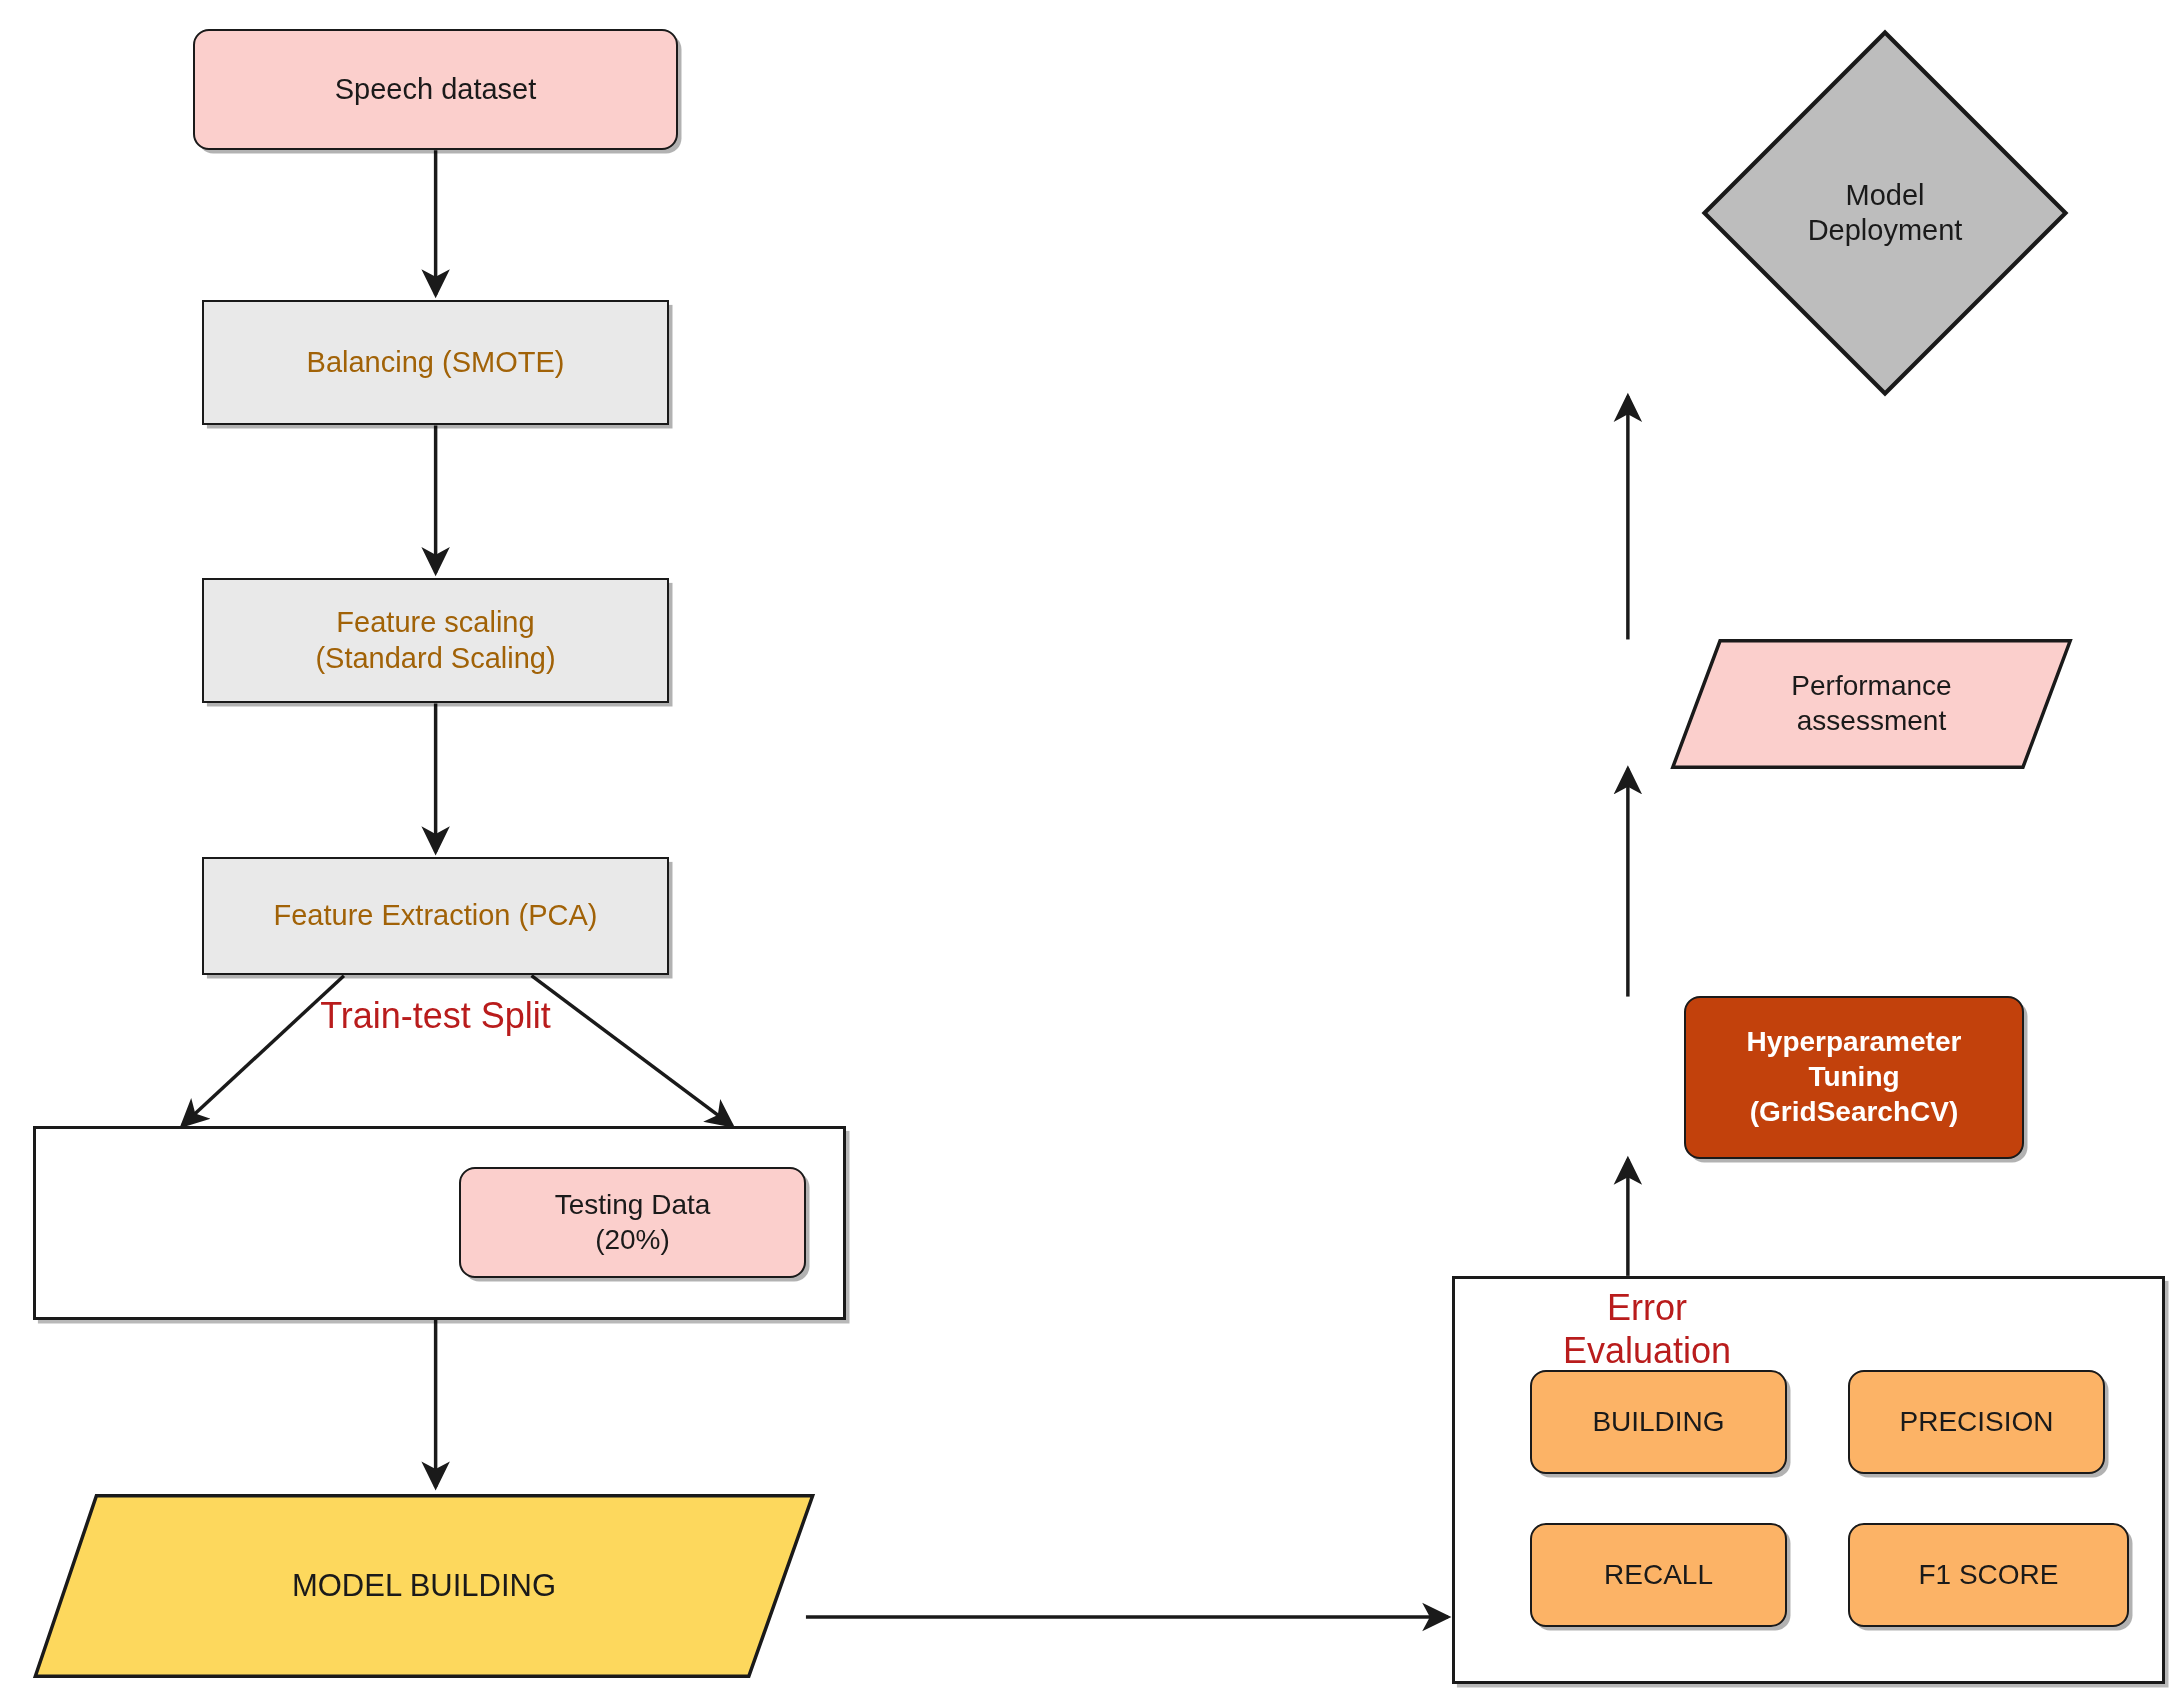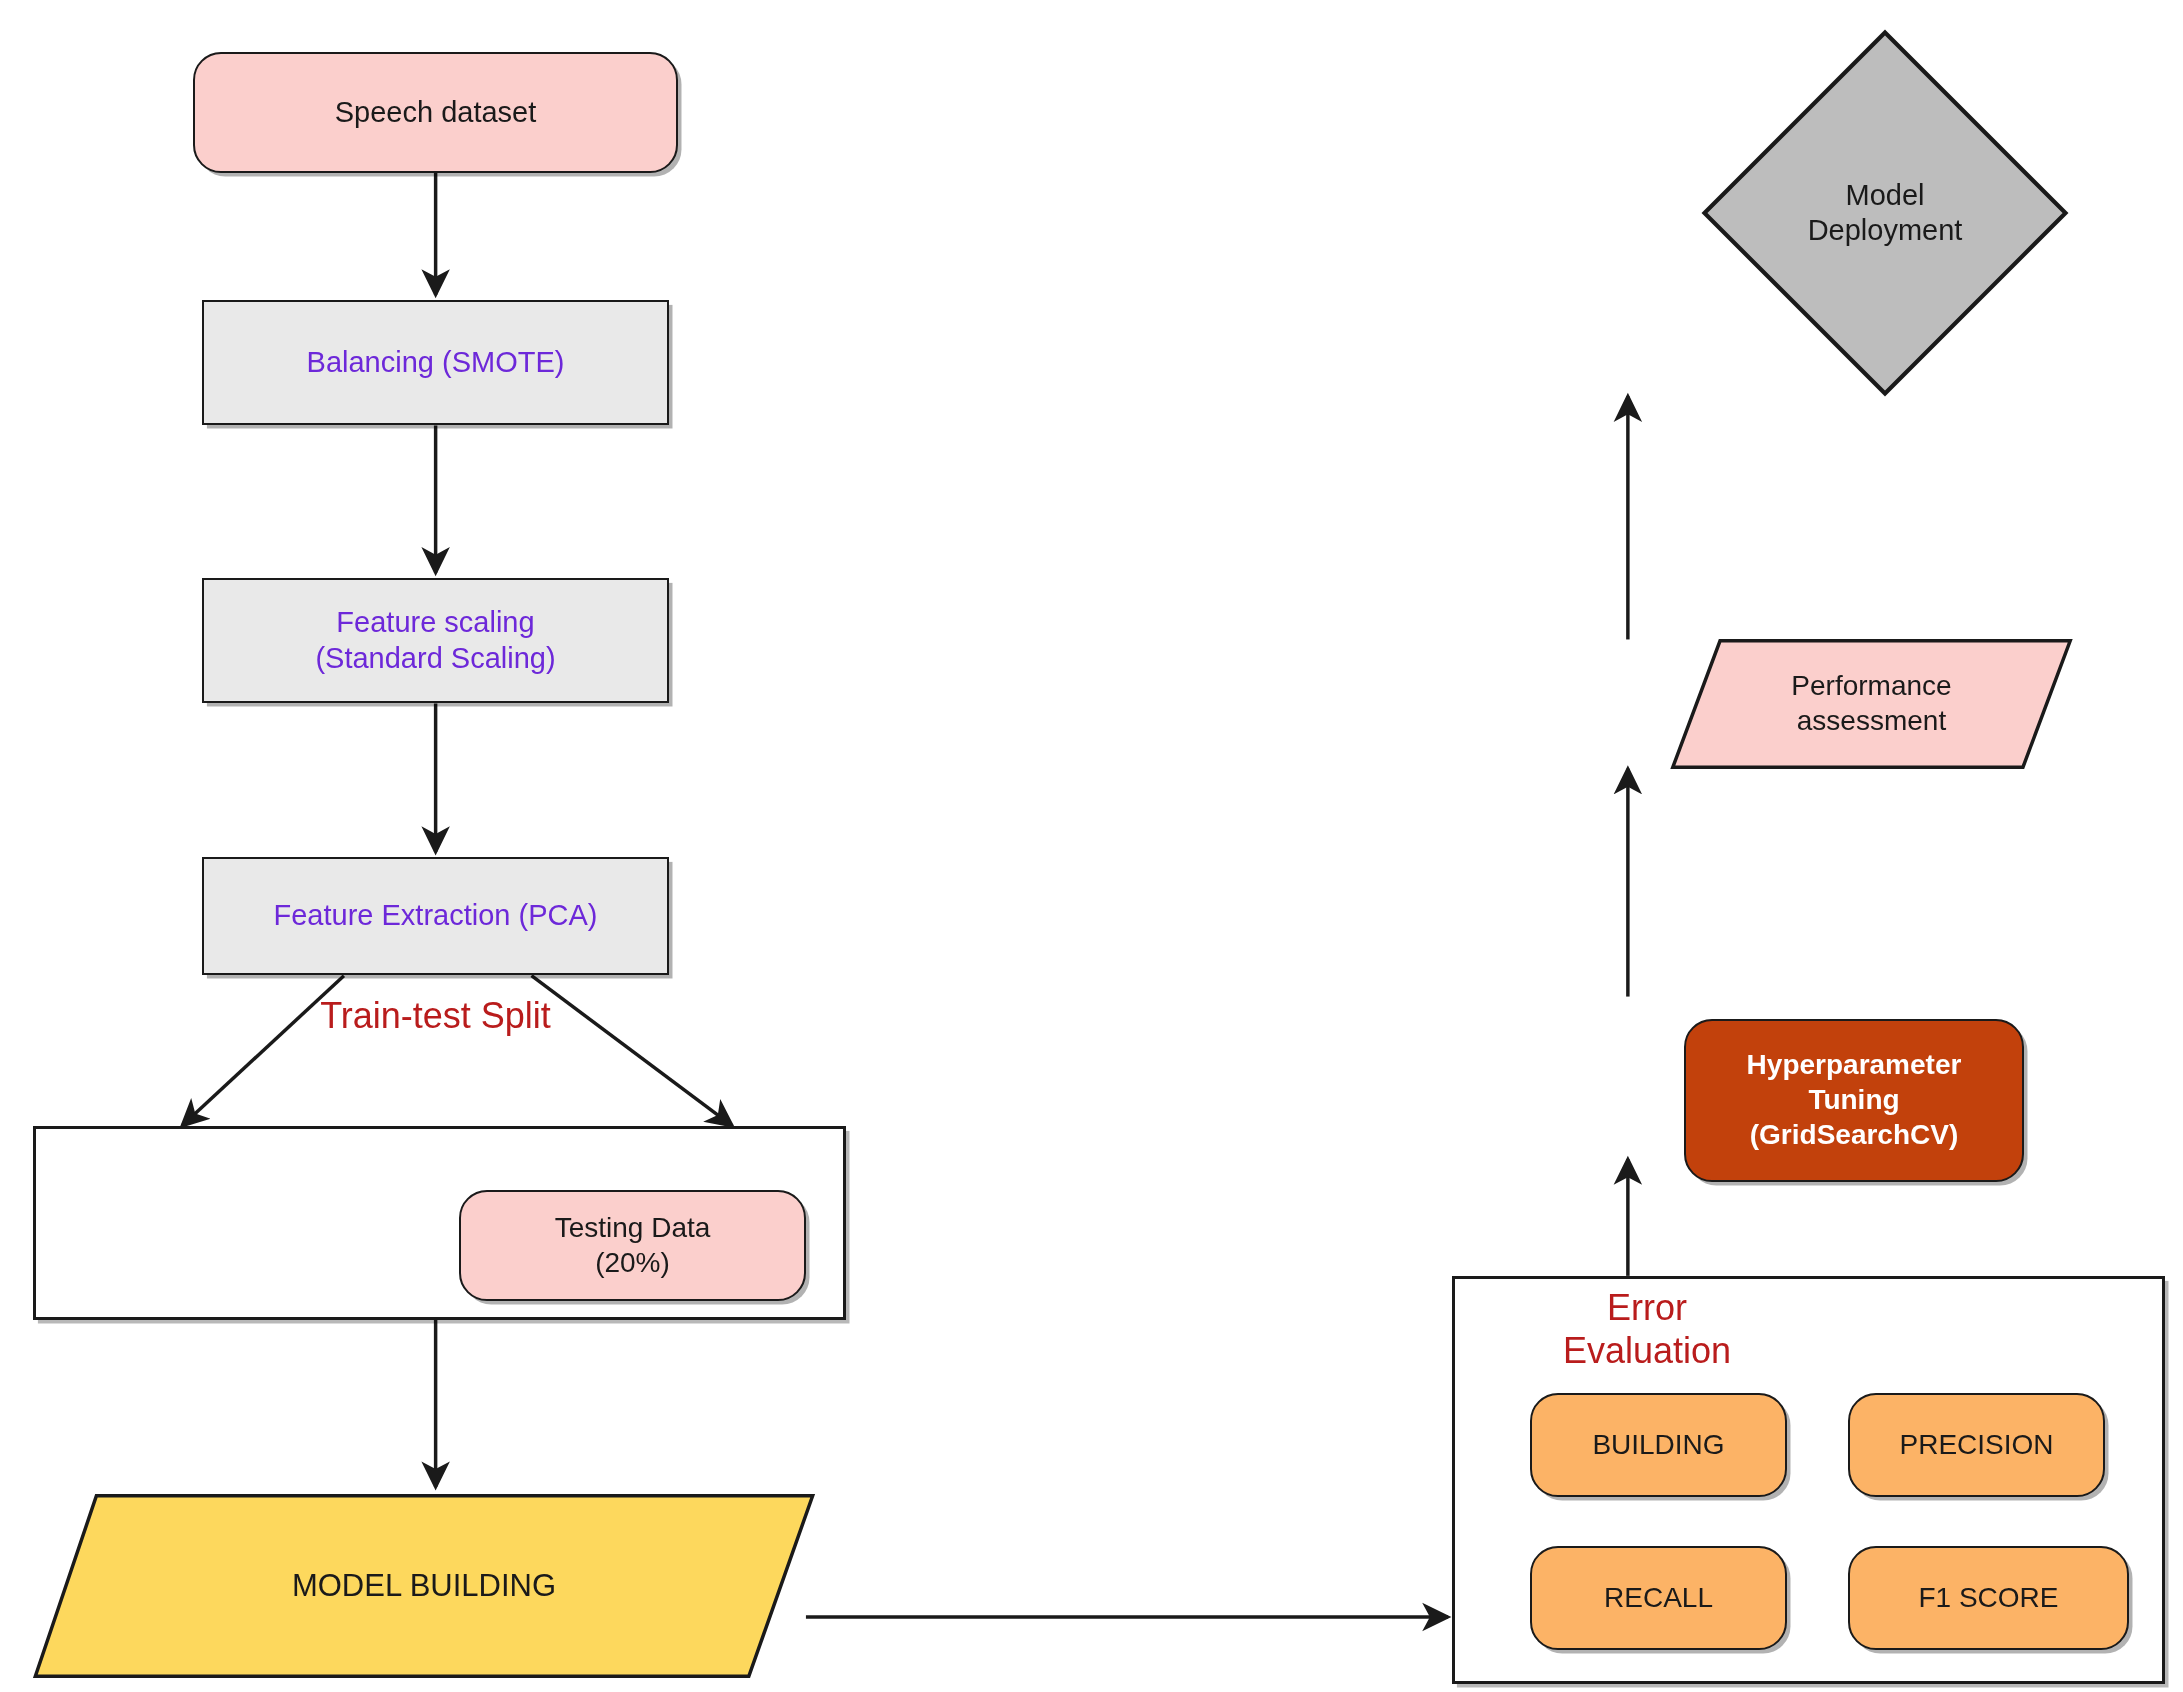--- a/index.html
+++ b/index.html
@@ -2,26 +2,26 @@
 <html style="font-size:11px"><head>
 <meta charset="utf-8">
 <style>
   html,body{margin:0;padding:0;background:#ffffff;}
   body{font-family:"Liberation Sans",sans-serif;}
   #stage{position:relative;width:2183px;height:1693px;background:#ffffff;overflow:hidden;}
   #edges{position:absolute;left:0;top:0;width:2183px;height:1693px;}
   .node{position:absolute;box-sizing:border-box;display:flex;align-items:center;justify-content:center;text-align:center;}
   .node .lbl{display:block;width:100%;white-space:pre-line;}
 
-  .rounded{border:2.8px solid #1a1a1a;border-radius:28px;box-shadow:4.2px 4.2px 0 -0.7px rgba(0,0,0,0.30);margin-top:23px;}
+  .rounded{border:2.8px solid #1a1a1a;border-radius:16px;box-shadow:4.2px 4.2px 0 -0.7px rgba(0,0,0,0.30);}
   .rect{border:2.8px solid #1a1a1a;box-shadow:4.2px 4.2px 0 -0.7px rgba(0,0,0,0.30);}
   .plain-rect{border:3.5px solid #1a1a1a;background:#ffffff;box-shadow:4.2px 4.2px 0 -0.7px rgba(0,0,0,0.28);}
 
   .pink{background:#fbcfcc;color:#1a1a1a;}
-  .grey{background:#e9e9e9;color:#6d28d9;}
+  .grey{background:#e9e9e9;color:#a16207;}
   .orange{background:#fcb366;color:#1a1a1a;}
   .slate{background:#c2410c;color:#ffffff;font-weight:bold;}
 
   .t42{font-size:29px;line-height:1.22;}
   .t40{font-size:28px;line-height:1.24;}
   .t44{font-size:31px;line-height:1.22;}
 
   .edge-label{position:absolute;font-size:36px;color:#b91c1c;text-align:center;line-height:1.2;white-space:pre-line;}
 
   .shp{position:absolute;}

